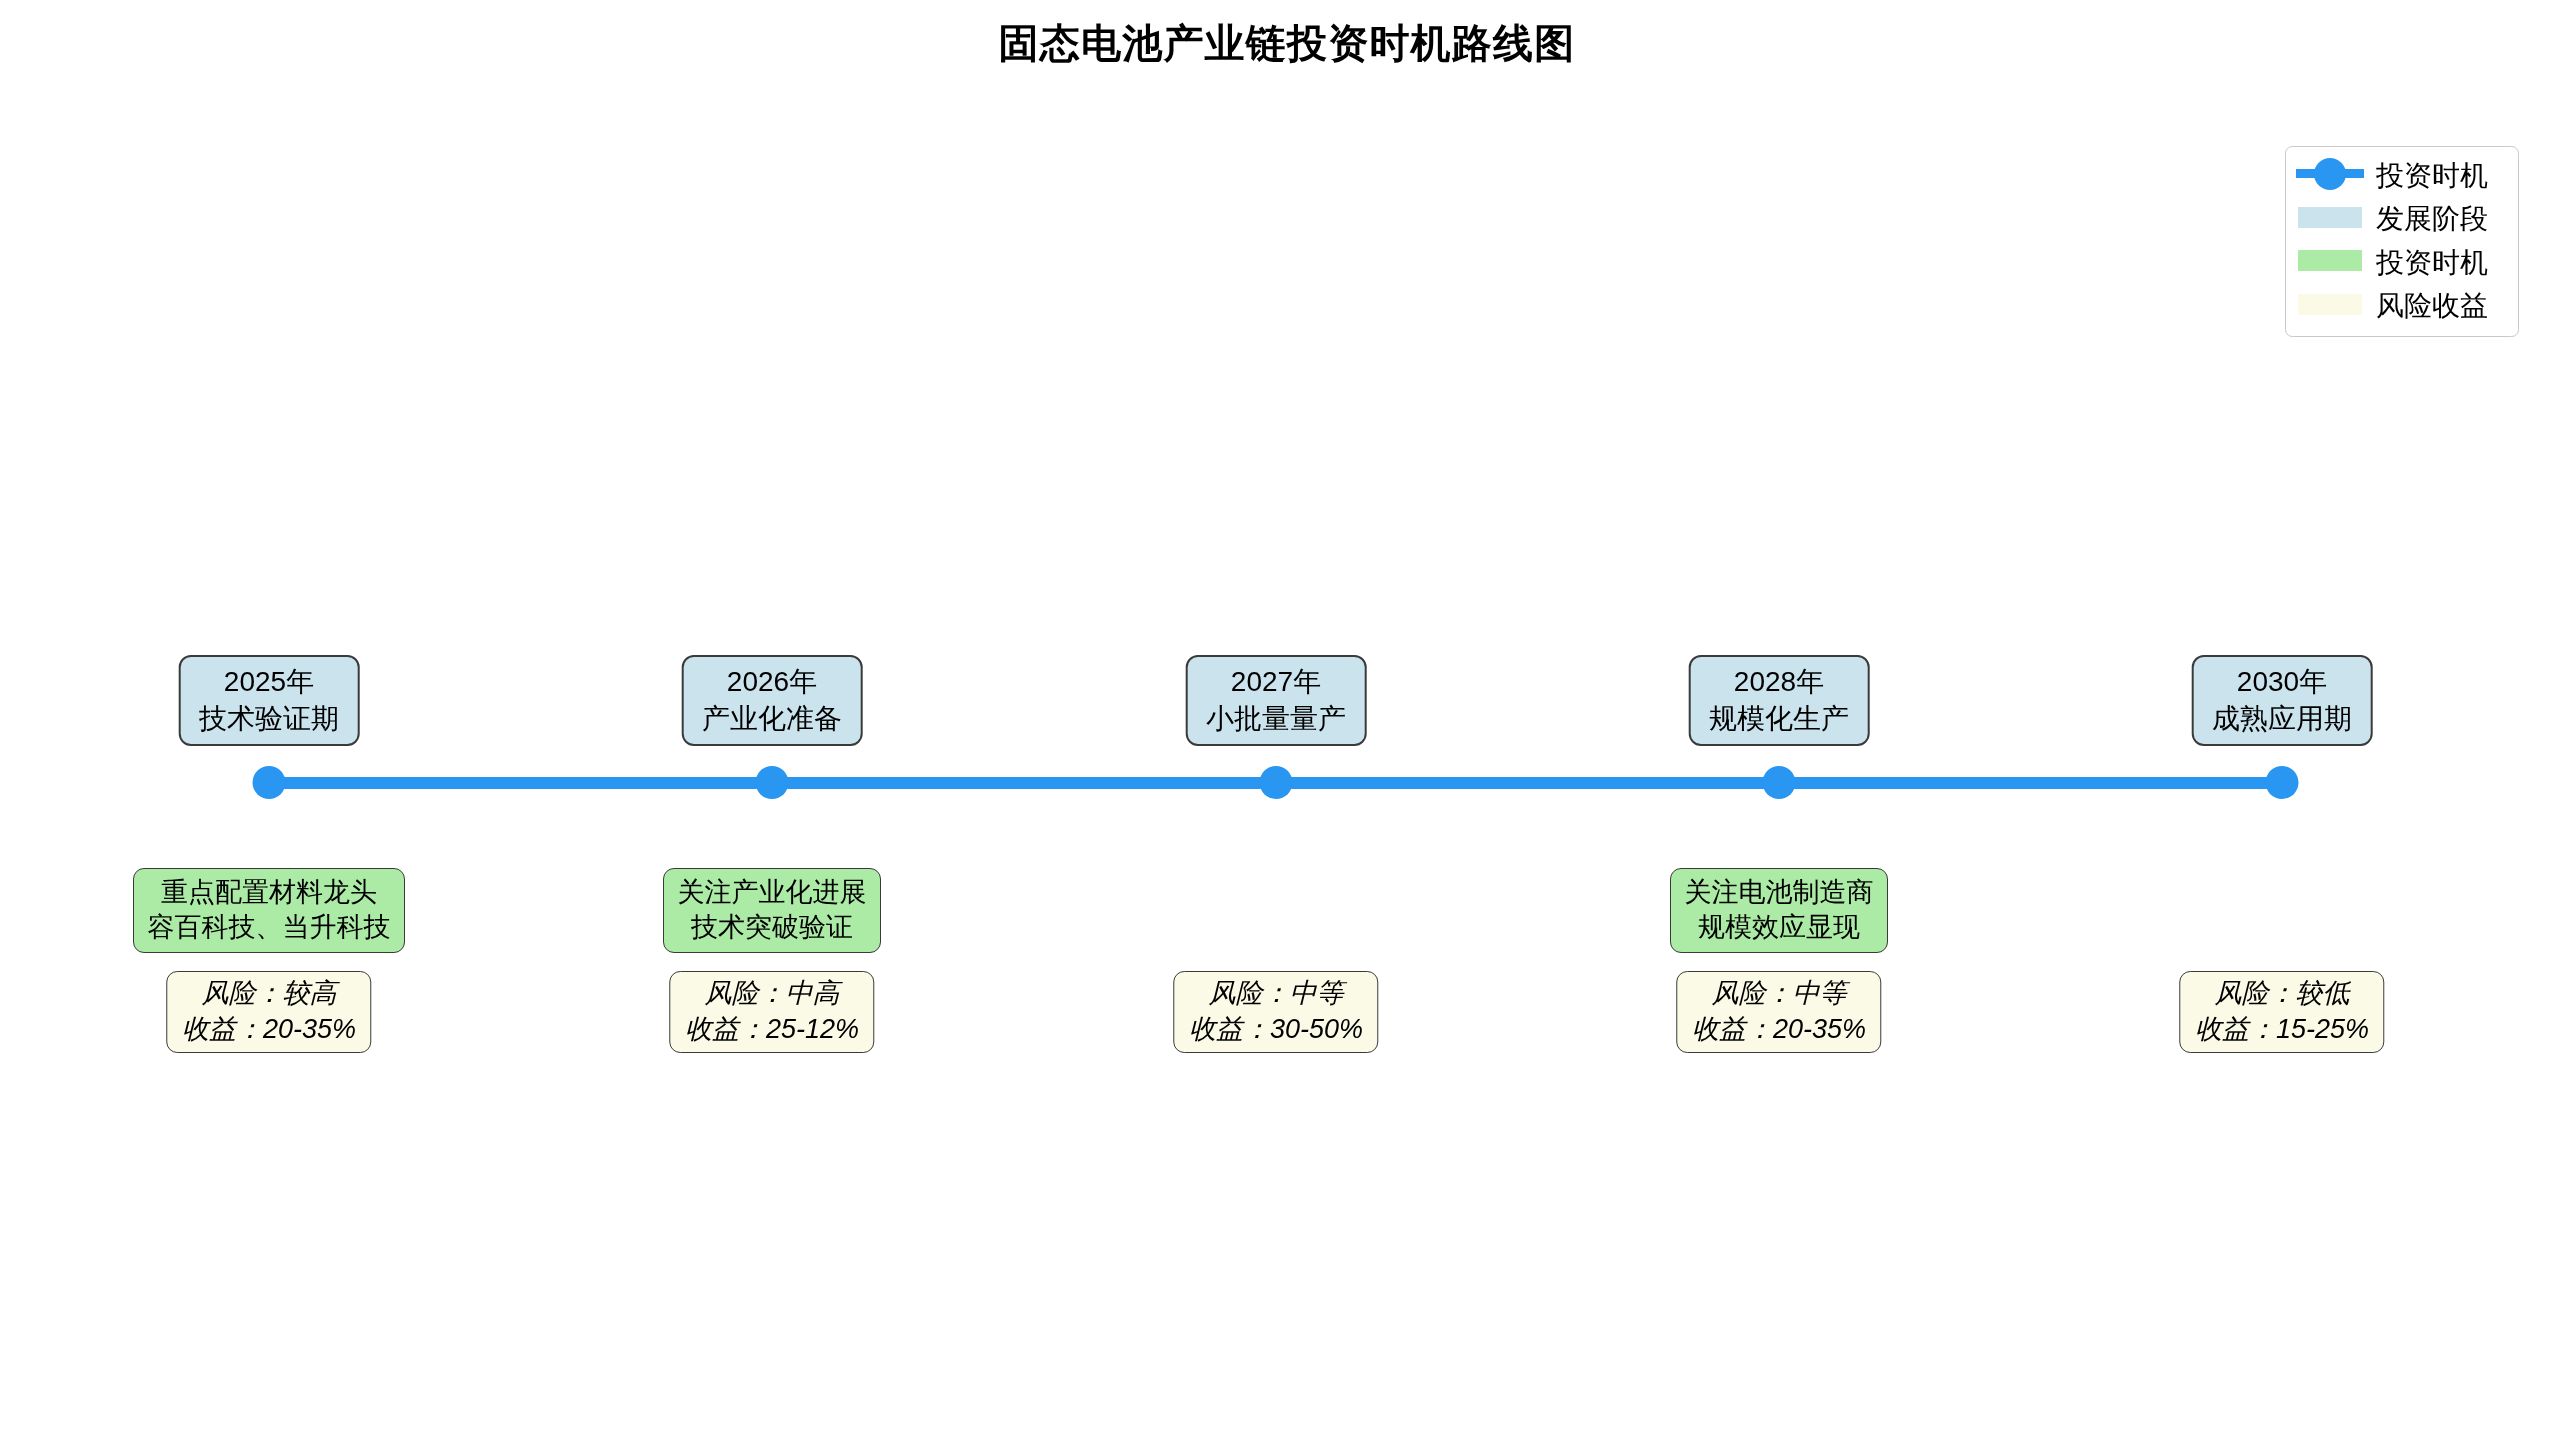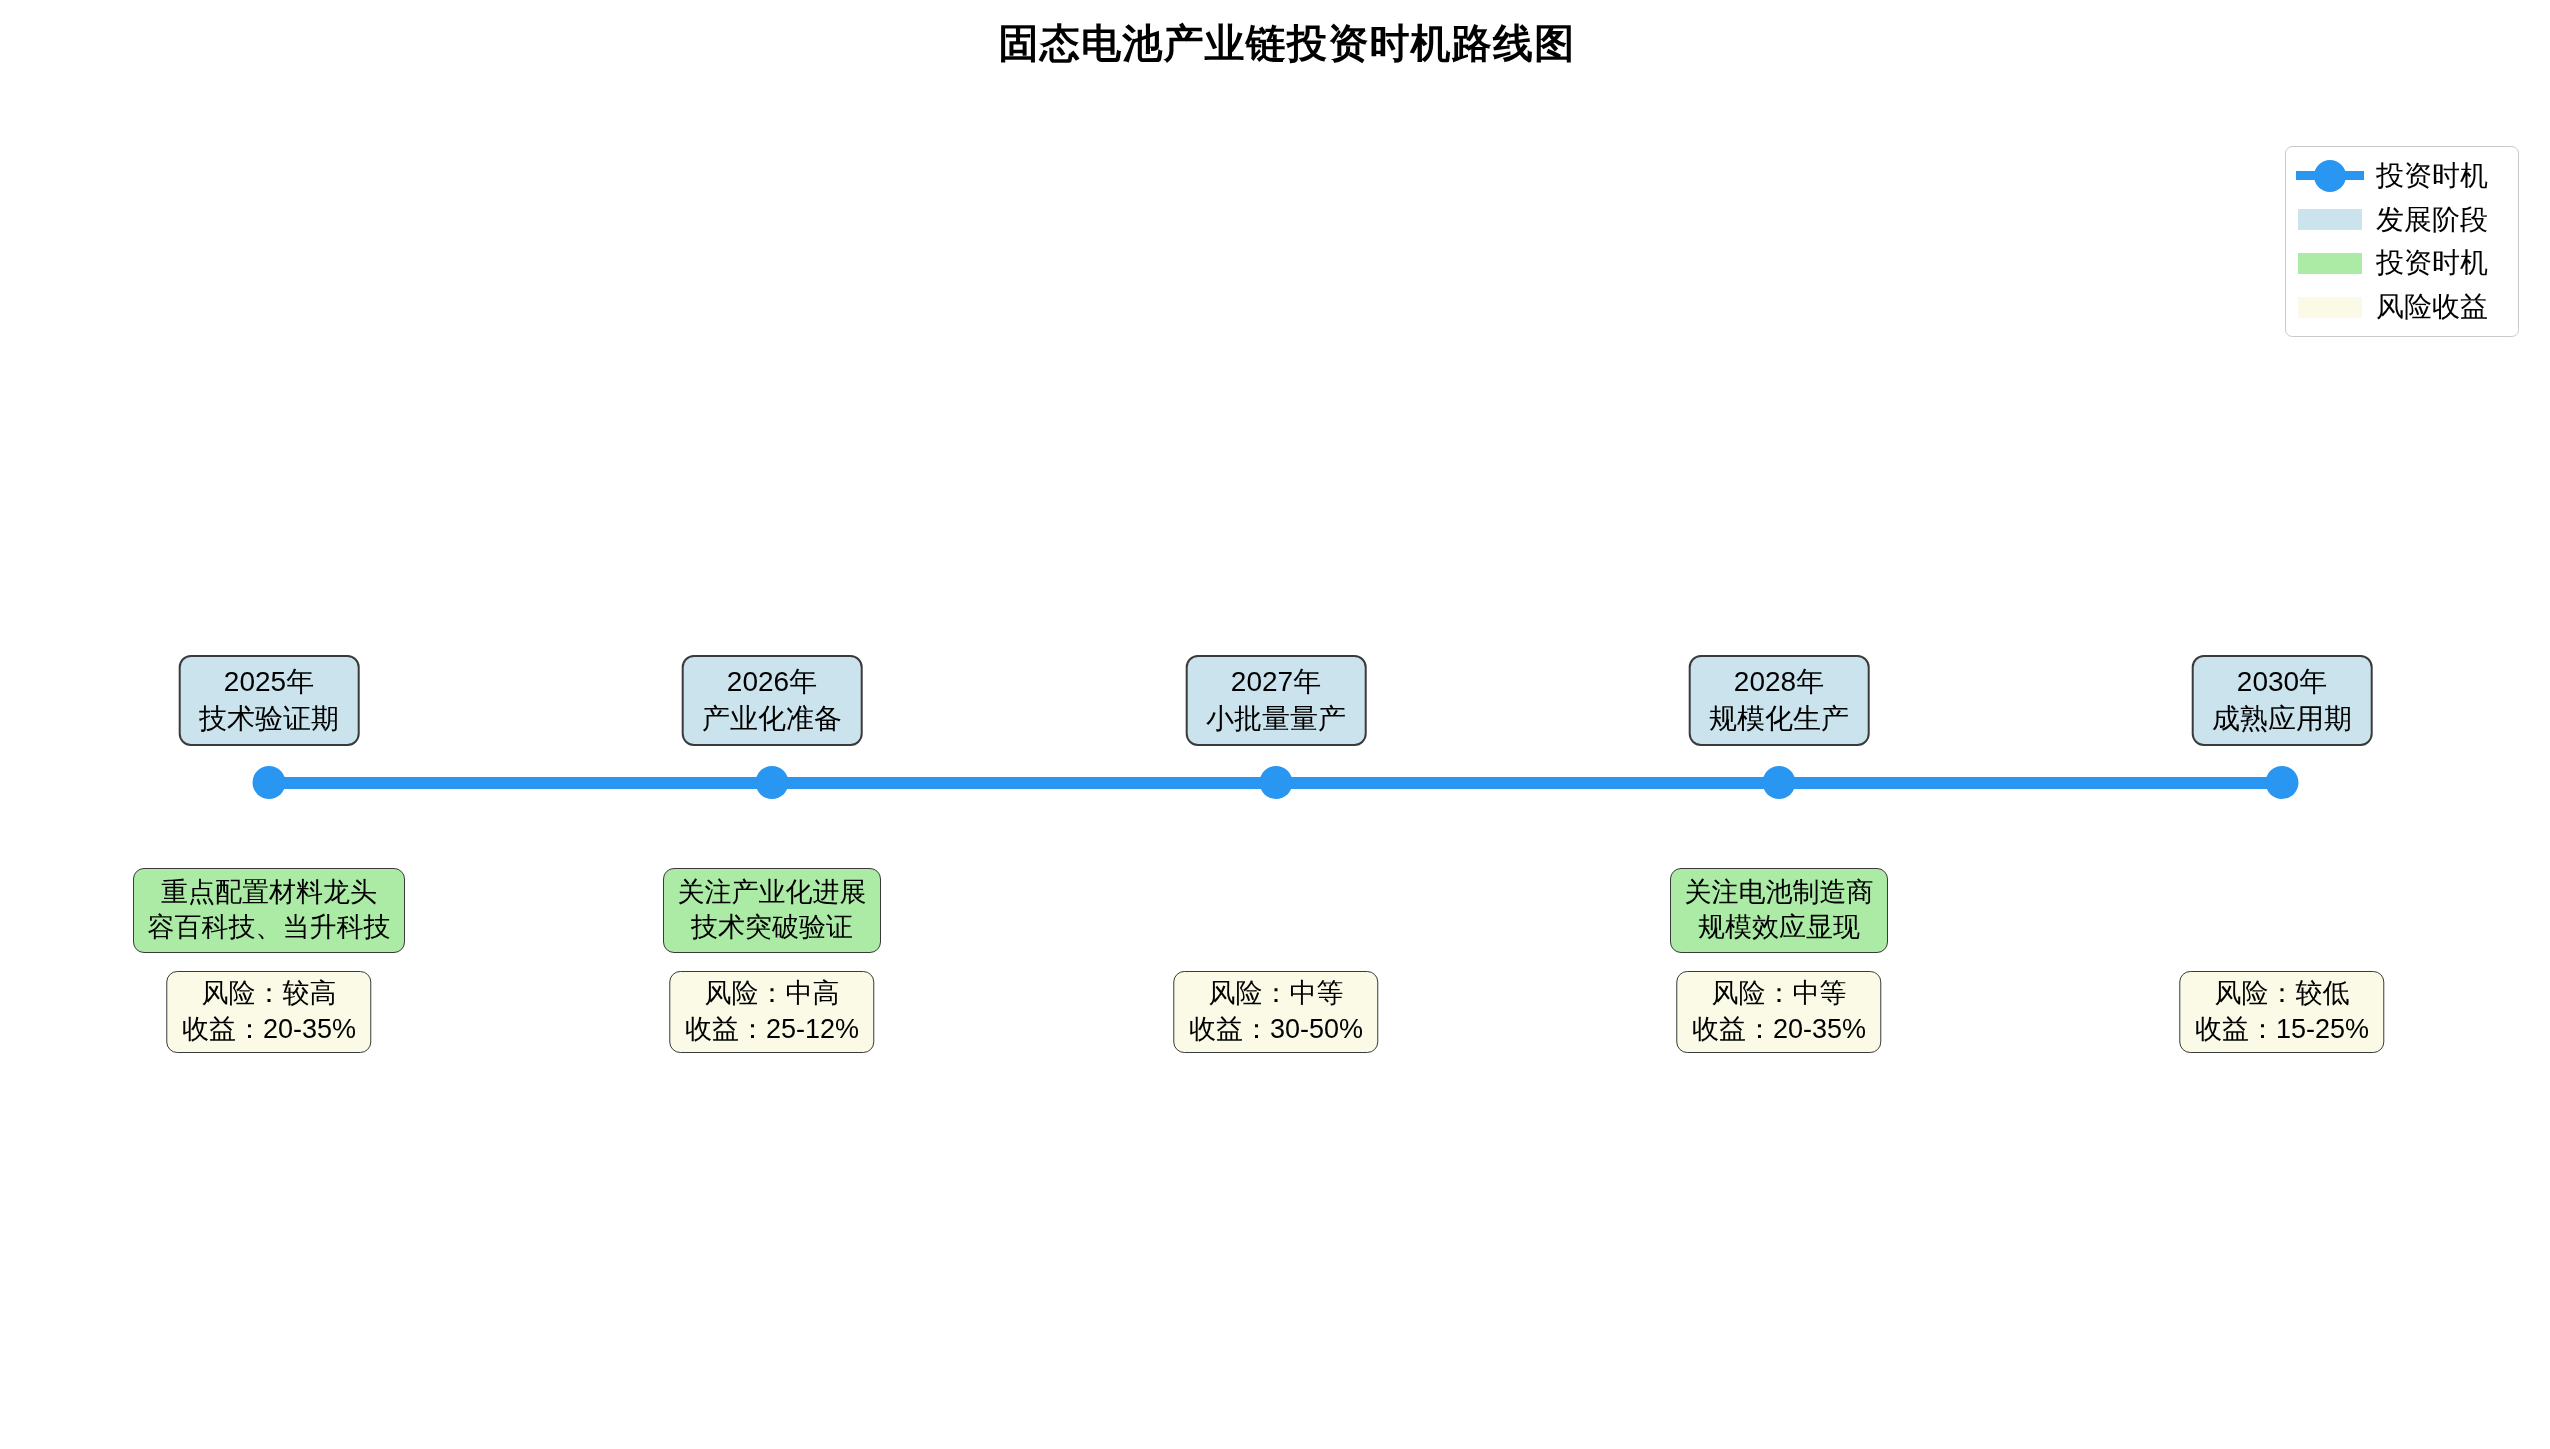--- a/index.html
+++ b/index.html
@@ -12,21 +12,21 @@
   }
 
   
   .legend{
     position:absolute;left:2285px;top:146px;width:234px;height:191px;
     box-sizing:border-box;background:#ffffff;
     border:1.8px solid #c9c9c9;border-radius:7.3px;
     display:flex;flex-direction:column;justify-content:space-evenly;
     padding:4.9px 0 4.9px 9.8px;
   }
-  .leg-row{display:flex;align-items:center;gap:12.2px;height:39px;}
+  .leg-row{display:flex;gap:12.2px;height:39px;}
   .leg-swatch{position:relative;flex:0 0 68px;width:68px;height:34px;}
   .leg-line-seg{position:absolute;left:0;right:0;top:50%;height:9.2px;margin-top:-4.9px;background:#2996F1;}
   .leg-line-dot{position:absolute;left:50%;top:50%;width:32px;height:32px;margin:-16px 0 0 -16px;border-radius:50%;background:#2996F1;}
   .leg-rect{position:absolute;left:2.4px;top:50%;width:64px;height:21px;margin-top:-10.4px;}
   .leg-rect.stage{background:#CBE3ED;}
   .leg-rect.strategy{background:#ACEBA6;}
   .leg-rect.risk{background:#FAFAE6;}
   .leg-label{font-size:28px;white-space:nowrap;}
 
   
@@ -48,21 +48,21 @@
   .stage-box{
     top:655px;background:#CBE3ED;border-radius:12.2px;
     font-size:28px;line-height:1.3;padding:7.3px 18.3px;
   }
   .strategy-box{
     top:868px;background:#ACEBA6;border-radius:11px;border-width:1.8px;
     font-size:27px;line-height:1.33;padding:5.5px 13.5px;
   }
   .risk-box{
     top:971px;background:#FAFAE6;border-radius:11px;border-width:1.8px;
-    font-size:27px;line-height:1.33;padding:4.3px 14.7px;
+    font-size:27px;line-height:1.33;padding:4.3px 14.7px;font-style:italic;
   }
   .box span{display:block;}
 </style>
 </head>
 <body>
 
 <div class="canvas">
 
   <div class="title">固态电池产业链投资时机路线图</div>
 

